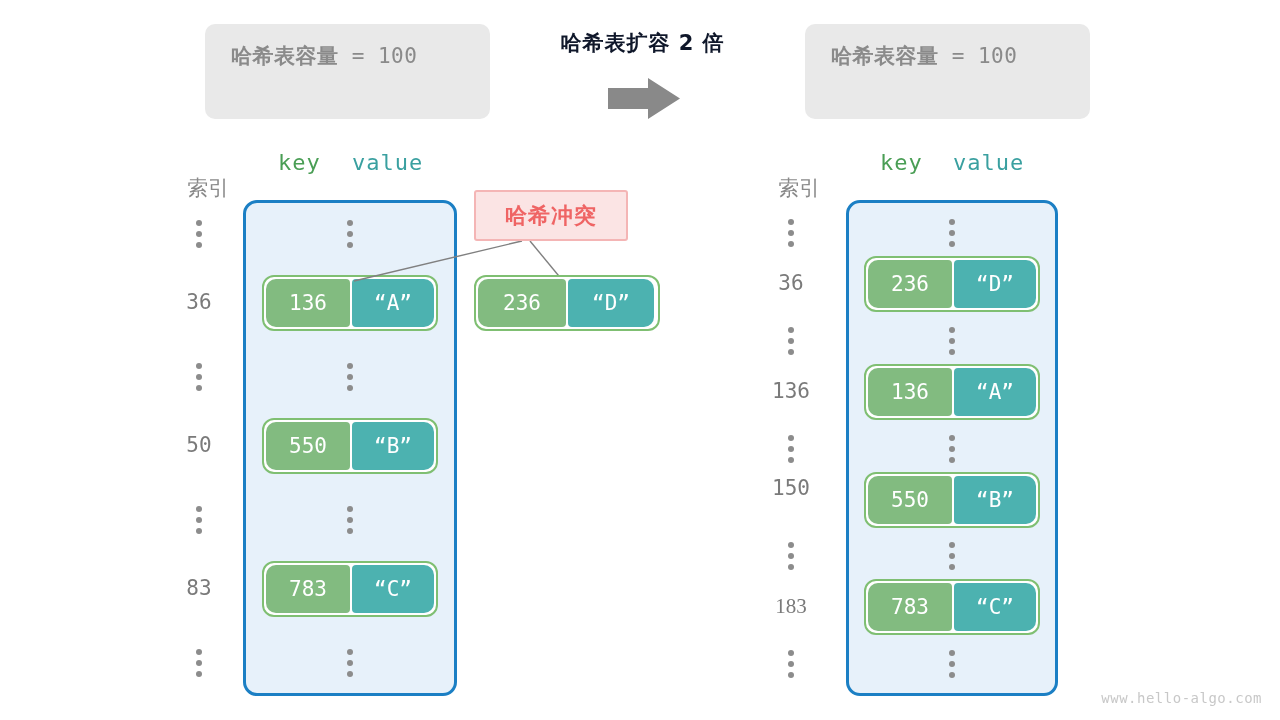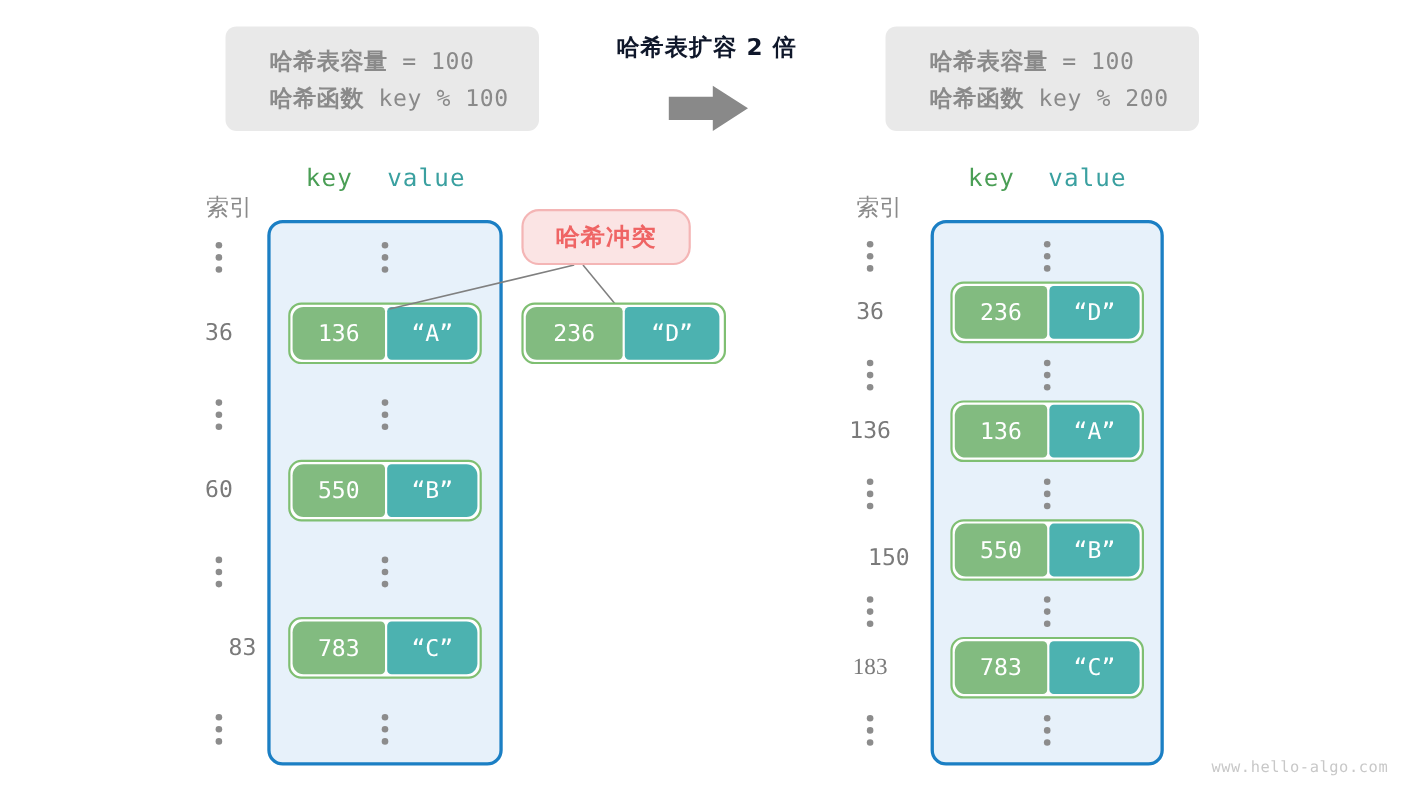--- a/index.html
+++ b/index.html
@@ -13,21 +13,21 @@
     font-family: "DejaVu Sans", "Liberation Sans", sans-serif;
     overflow: hidden;
     position: relative;
   }
 
   
   .info-box {
     position: absolute;
     background: #e9e9e9;
     border-radius: 10px;
-    padding: 16px 40px;
+    padding: 16px 26px;
     box-sizing: border-box;
     color: #8a8a8a;
   }
   .info-line {
     font-size: 21px;
     line-height: 33px;
     white-space: pre;
     letter-spacing: 0.5px;
   }
   .info-line .lbl {
@@ -154,21 +154,21 @@
 
   
   #collision-badge {
     position: absolute;
     left: 474px;
     top: 190px;
     width: 154px;
     height: 51px;
     background: #fbe4e4;
     border: 2px solid #f4b5b5;
-    border-radius: 16px;
+    border-radius: 3px;
     display: flex;
     align-items: center;
     justify-content: center;
     font-size: 22px;
     font-weight: bold;
     color: #ef6464;
     letter-spacing: 1px;
     box-sizing: border-box;
     white-space: pre;
   }
@@ -190,33 +190,31 @@
     letter-spacing: 0.5px;
     white-space: pre;
     margin-left: 24px;
   }
 </style>
 </head>
 <body>
 
 <div class="info-box" id="info-left">
   <div class="info-line"><span class="lbl">哈希表容量</span><span class="mono"> = 100</span></div>
-  <div class="info-line"><span class="lbl">哈希函数</span><span class="mono"> key % 100</span></div>
 </div>
 
 <div id="center-title">哈希表扩容 2 倍</div>
 <div id="arrow-wrap">
   <svg width="85" height="45" viewBox="0 0 85 45" xmlns="http://www.w3.org/2000/svg">
     <polygon points="8,12 48,12 48,2 80,22.5 48,43 48,33 8,33" fill="#898989"></polygon>
   </svg>
 </div>
 
 <div class="info-box" id="info-right">
   <div class="info-line"><span class="lbl">哈希表容量</span><span class="mono"> = 100</span></div>
-  <div class="info-line"><span class="lbl">哈希函数</span><span class="mono"> key % 200</span></div>
 </div>
 
 <div class="col-header" style="left:174px; top:150px;">
   <span class="idx">索引</span>
 </div>
 <div class="hdr-kv hdr-key" style="left:278px; top:150px;">key</div>
 <div class="hdr-kv hdr-value" style="left:352px; top:150px;">value</div>
 
 <div class="col-header" style="left:765px; top:150px;">
   <span class="idx">索引</span>
@@ -246,36 +244,36 @@
     <div class="vdots" style="left: 195px; top: 363px;">
       <i></i>
       <i></i>
       <i></i>
     </div>
     <div class="vdots" style="left: 346px; top: 363px;">
       <i></i>
       <i></i>
       <i></i>
     </div>
-    <div class="index-label" style="left: 165px; width: 68px; top: 432.5px;">60</div>
+    <div class="index-label" style="left: 165px; width: 68px; top: 432.5px;">50</div>
     <div class="pair" style="left: 262px; width: 176px; top: 417.5px;">
       <div class="cell cell-key">550</div>
       <div class="cell cell-val">“B”</div>
     </div>
     <div class="vdots" style="left: 195px; top: 506px;">
       <i></i>
       <i></i>
       <i></i>
     </div>
     <div class="vdots" style="left: 346px; top: 506px;">
       <i></i>
       <i></i>
       <i></i>
     </div>
-    <div class="index-label" style="left: 165px; width: 68px; top: 575.5px; text-align: right;">83</div>
+    <div class="index-label" style="left: 165px; width: 68px; top: 575.5px;">83</div>
     <div class="pair" style="left: 262px; width: 176px; top: 560.5px;">
       <div class="cell cell-key">783</div>
       <div class="cell cell-val">“C”</div>
     </div>
     <div class="vdots" style="left: 195px; top: 649px;">
       <i></i>
       <i></i>
       <i></i>
     </div>
     <div class="vdots" style="left: 346px; top: 649px;">
@@ -318,21 +316,21 @@
     <div class="vdots" style="left: 787px; top: 434.6px;">
       <i></i>
       <i></i>
       <i></i>
     </div>
     <div class="vdots" style="left: 948px; top: 434.6px;">
       <i></i>
       <i></i>
       <i></i>
     </div>
-    <div class="index-label" style="left: 755px; width: 72px; top: 495px; text-align: right;">150</div>
+    <div class="index-label" style="left: 755px; width: 72px; top: 476px;">150</div>
     <div class="pair" style="left: 864px; width: 176px; top: 471.5px;">
       <div class="cell cell-key">550</div>
       <div class="cell cell-val">“B”</div>
     </div>
     <div class="vdots" style="left: 787px; top: 542.4px;">
       <i></i>
       <i></i>
       <i></i>
     </div>
     <div class="vdots" style="left: 948px; top: 542.4px;">

